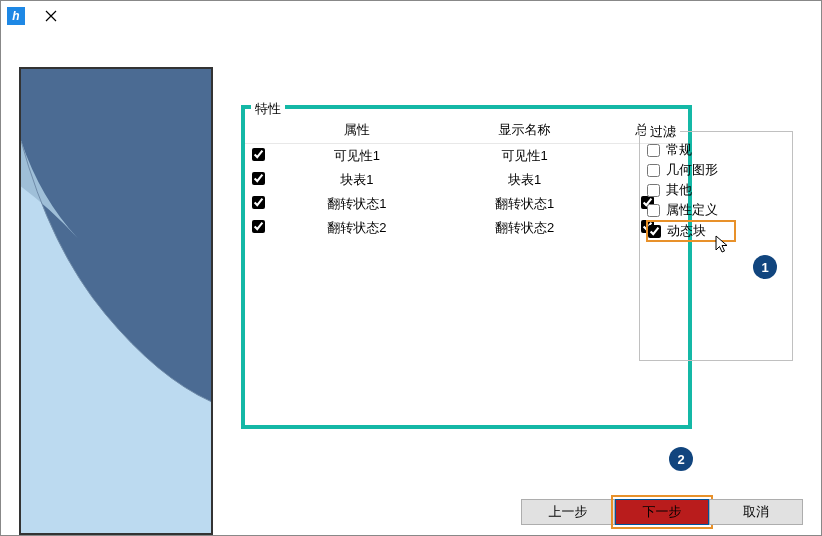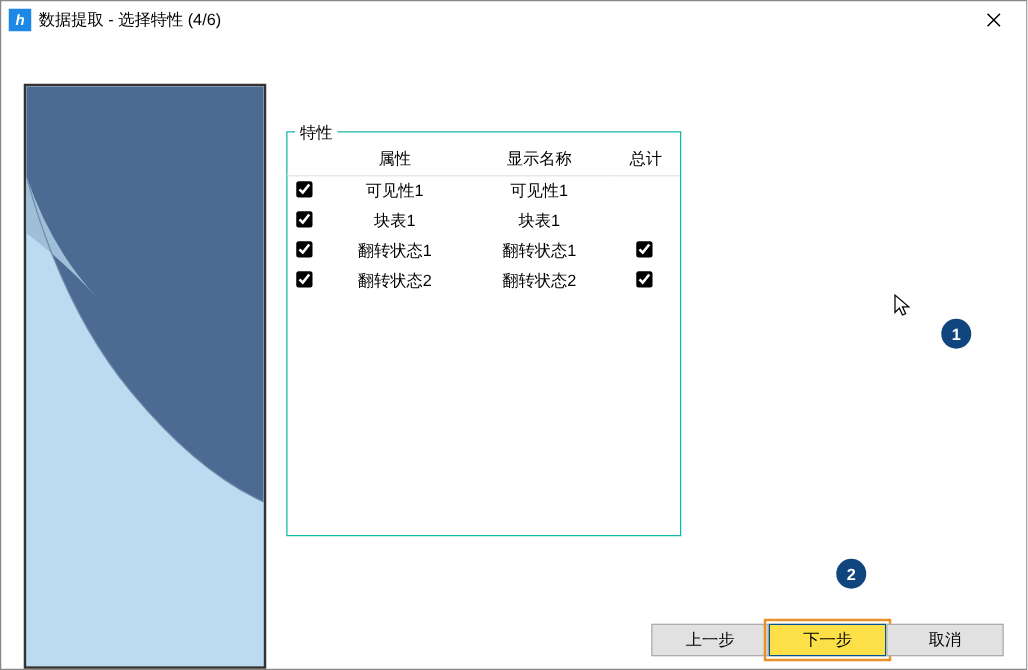--- a/index.html
+++ b/index.html
@@ -6,48 +6,47 @@
   html, body { margin: 0; padding: 0; font-family: "Microsoft YaHei", "SimSun", sans-serif; font-size: 13px; color: #000; background: #fff; }
   .window { width: 822px; height: 536px; border: 1px solid #888; position: relative; background: #fff; }
   .titlebar { height: 30px; display: flex; align-items: center; padding: 0 6px; }
   .app-icon { width: 18px; height: 18px; background: #1e88e5; display: inline-flex; align-items: center; justify-content: center; color: #fff; font-style: italic; font-weight: bold; font-size: 12px; margin-right: 6px; }
   .title-text { flex: 1; font-size: 13px; }
   .close-btn { width: 40px; height: 30px; display: flex; align-items: center; justify-content: center; cursor: pointer; font-size: 14px; }
   .body { position: absolute; top: 30px; left: 0; right: 0; bottom: 0; padding: 18px; }
   .preview { position: absolute; left: 18px; top: 36px; width: 194px; height: 468px; border: 2px solid #333; background: #fff; }
   .preview svg { width: 100%; height: 100%; display: block; }
   .instruction { position: absolute; left: 230px; top: 50px; font-size: 14px; }
-  .props-group { position: absolute; left: 228px; top: 74px; width: 316px; height: 324px; border: 1px solid #14b8a6; }
+  .props-group { position: absolute; left: 240px; top: 74px; width: 451px; height: 324px; border: 4px solid #14b8a6; }
   .props-group-label { position: absolute; top: -9px; left: 6px; background: #fff; padding: 0 4px; font-size: 13px; }
   .table { width: 100%; border-collapse: collapse; margin-top: 8px; }
   .table th { font-weight: normal; text-align: center; padding: 4px 2px; border-bottom: 1px solid #e8e8e8; font-size: 13px; }
   .table td { text-align: center; padding: 3px 2px; font-size: 13px; }
   .table td.chk { width: 28px; }
   .filter-group { position: absolute; left: 638px; top: 100px; width: 154px; height: 230px; border: 1px solid #c0c0c0; }
   .filter-group-label { position: absolute; top: -9px; left: 6px; background: #fff; padding: 0 4px; font-size: 13px; }
   .filter-list { padding: 8px 6px 4px 6px; }
   .filter-item { display: flex; align-items: center; gap: 4px; padding: 1px 1px; font-size: 13px; }
   .filter-item.highlight { border: 2px solid #e8912a; padding: 0 0; padding-right: 28px; display: inline-flex; }
   input[type="checkbox"] { width: 13px; height: 13px; margin: 0 2px 0 0; accent-color: #000; }
   .callout { position: absolute; width: 24px; height: 24px; border-radius: 50%; background: #11457e; color: #fff; display: flex; align-items: center; justify-content: center; font-weight: bold; font-size: 13px; }
   .callout-1 { left: 752px; top: 224px; }
   .callout-2 { left: 668px; top: 416px; }
   .cursor { position: absolute; left: 714px; top: 204px; pointer-events: none; }
   .btn-row { position: absolute; right: 18px; bottom: 10px; display: flex; gap: 0; }
   .btn { width: 94px; height: 26px; border: 1px solid #adadad; background: #e1e1e1; display: flex; align-items: center; justify-content: center; cursor: pointer; font-size: 13px; }
-  .btn.highlight-next { outline: 2px solid #e8912a; outline-offset: 2px; background: #fde047; border-color: #005499; }
+  .btn.highlight-next { outline: 2px solid #e8912a; outline-offset: 2px; background: #b91c1c; border-color: #005499; }
 </style>
 </head>
 <body>
 
 <div class="window">
 
   <div class="titlebar">
     <span class="app-icon">h</span>
-    <span class="title-text">数据提取 - 选择特性 (4/6)</span>
     <div class="close-btn">
       <svg width="12" height="12" viewBox="0 0 12 12">
           <path d="M1 1 L11 11 M11 1 L1 11" stroke="#000" stroke-width="1.2" fill="none"></path>
         </svg>
     </div>
   </div>
 
   <div class="body">
 
     <div class="preview">
@@ -93,20 +92,39 @@
             <tr>
               <td class="chk"><input type="checkbox" checked="" style=""></td>
               <td>翻转状态2</td>
               <td>翻转状态2</td>
               <td><input type="checkbox" checked="" style=""></td>
             </tr>
           </tbody>
       </table>
     </div>
 
+    <div class="filter-group">
+      <span class="filter-group-label">过滤</span>
+      <div class="filter-list" id="filter-list"><div class="filter-item">
+            <input type="checkbox" style="">
+            <span>常规</span>
+          </div><div class="filter-item">
+            <input type="checkbox" style="">
+            <span>几何图形</span>
+          </div><div class="filter-item">
+            <input type="checkbox" style="">
+            <span>其他</span>
+          </div><div class="filter-item">
+            <input type="checkbox" style="">
+            <span>属性定义</span>
+          </div><div class="filter-item highlight">
+            <input type="checkbox" checked="" style="">
+            <span>动态块</span>
+          </div></div>
+    </div>
 
     <svg class="cursor" width="16" height="20" viewBox="0 0 16 20">
       <path d="M1 1 L1 15 L4.5 11.5 L7 17 L9.5 16 L7 10.5 L12 10.5 Z" fill="#fff" stroke="#000" stroke-width="1"></path>
     </svg>
 
     <div class="callout callout-1">1</div>
     <div class="callout callout-2">2</div>
 
     <div class="btn-row">
       <div class="btn">

